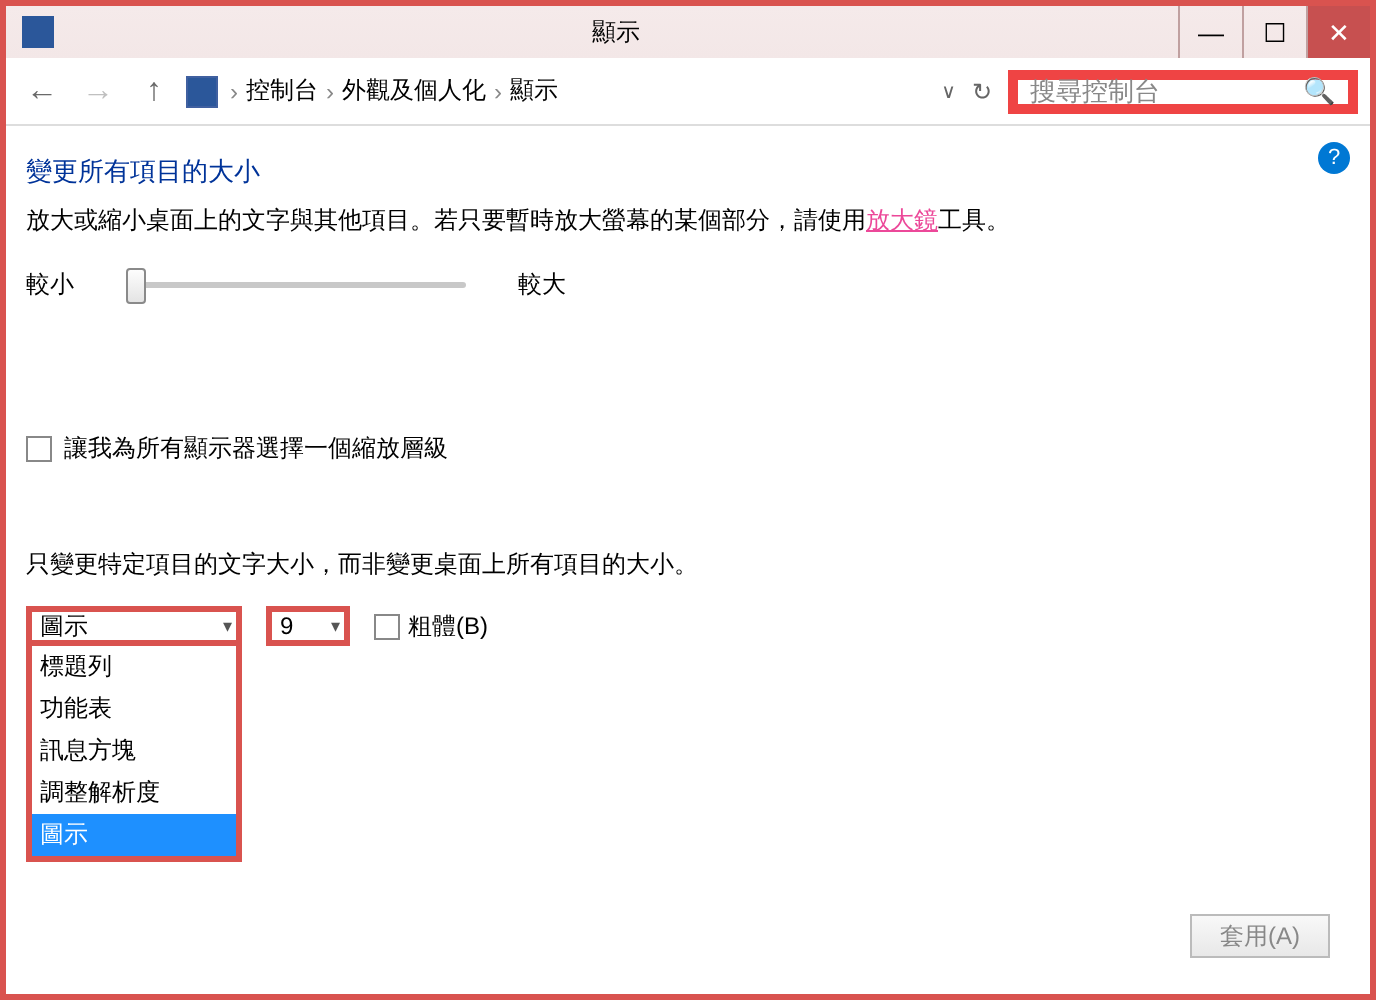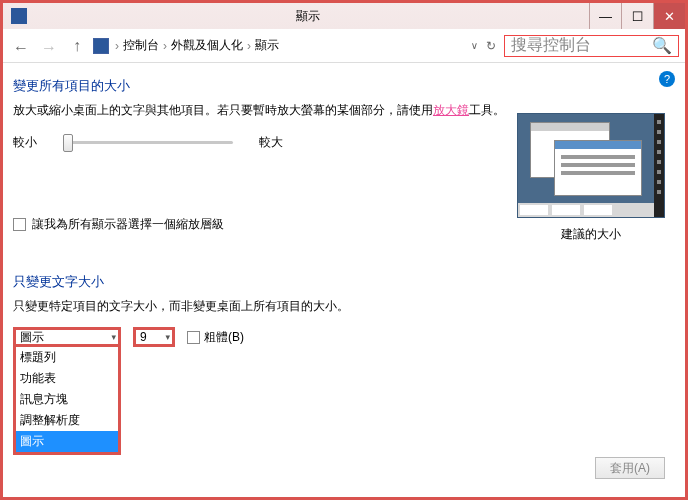--- a/index.html
+++ b/index.html
@@ -12,21 +12,21 @@
   .win-btn { width: 32px; height: 100%; border-left: 1px solid #c0a0a0; display: flex; align-items: center; justify-content: center; font-size: 13px; }
   .win-btn.close { background: #c75050; color: #fff; }
   .win-btn.max, .win-btn.min { background: transparent; color: #000; }
   .toolbar { height: 34px; border-bottom: 1px solid #ddd; display: flex; align-items: center; padding: 0 6px; gap: 4px; }
   .nav-btn { width: 24px; height: 24px; border-radius: 2px; display: flex; align-items: center; justify-content: center; color: #6a6a6a; font-size: 16px; }
   .nav-btn.disabled { color: #c0c0c0; }
   .addr-icon { width: 16px; height: 16px; background: #2b579a; border: 1px solid #4060a0; }
   .breadcrumb { flex: 1; display: flex; align-items: center; gap: 2px; font-size: 12px; color: #000; }
   .bc-sep { color: #888; padding: 0 2px; }
   .refresh { width: 18px; text-align: center; color: #666; }
-  .search { width: 175px; height: 22px; border: 1px solid #ef4444; padding: 0 6px; font-size: 16px; color: #888; display: flex; align-items: center; justify-content: space-between; }
+  .search { width: 175px; height: 22px; border: 5px solid #ef4444; padding: 0 6px; font-size: 13px; color: #888; display: flex; align-items: center; justify-content: space-between; }
   .body { flex: 1; display: flex; position: relative; overflow: hidden; }
   .sidebar { width: 170px; padding: 18px 12px 12px 22px; display: flex; flex-direction: column; gap: 10px; }
   .side-link { color: #0066cc; font-size: 12px; cursor: pointer; }
   .side-link.home { text-decoration: underline; }
   .side-item { display: flex; align-items: center; gap: 6px; }
   .shield { display:inline-block; width:14px; height:14px; position:relative; }
   .shield::before{content:"";position:absolute;inset:0;background:conic-gradient(#d13438 0 25%,#28a745 0 50%,#0078d4 0 75%,#ffb900 0);clip-path:polygon(50% 0,100% 15%,95% 65%,50% 100%,5% 65%,0 15%);}
   .side-bottom { position: absolute; bottom: 14px; left: 22px; display: flex; flex-direction: column; gap: 10px; }
   .side-label { color: #888; }
   .content { flex: 1; padding: 14px 18px 14px 10px; position: relative; }
@@ -112,41 +112,27 @@
 
       <div class="scale-row">
         <span class="scale-lbl">較小</span>
         <div class="slider">
           <div class="slider-track"></div>
           <div class="slider-thumb"></div>
         </div>
         <span class="scale-lbl">較大</span>
       </div>
 
-      <div class="preview-wrap">
-        <div class="preview">
-          <div class="prev-win bg">
-              <div class="hdr"></div>
-            </div>
-          <div class="prev-win fg">
-              <div class="hdr"></div>
-            </div>
-          <div class="prev-taskbar"></div>
-          <div class="prev-right"></div>
-        </div>
-        <div class="prev-caption">建議的大小</div>
-      </div>
 
       <div class="chk-row">
         <span class="chk"></span>
         <span>讓我為所有顯示器選擇一個縮放層級</span>
       </div>
 
       <div class="section2">
-        <h3>只變更文字大小</h3>
         <div class="desc">只變更特定項目的文字大小，而非變更桌面上所有項目的大小。</div>
 
         <div class="controls-row">
           <div class="combo">
             <span>圖示</span>
             <span class="combo-arrow">▾</span>
           </div>
           <div class="dropdown">
             <div class="dd-item">標題列</div>
             <div class="dd-item">功能表</div>

